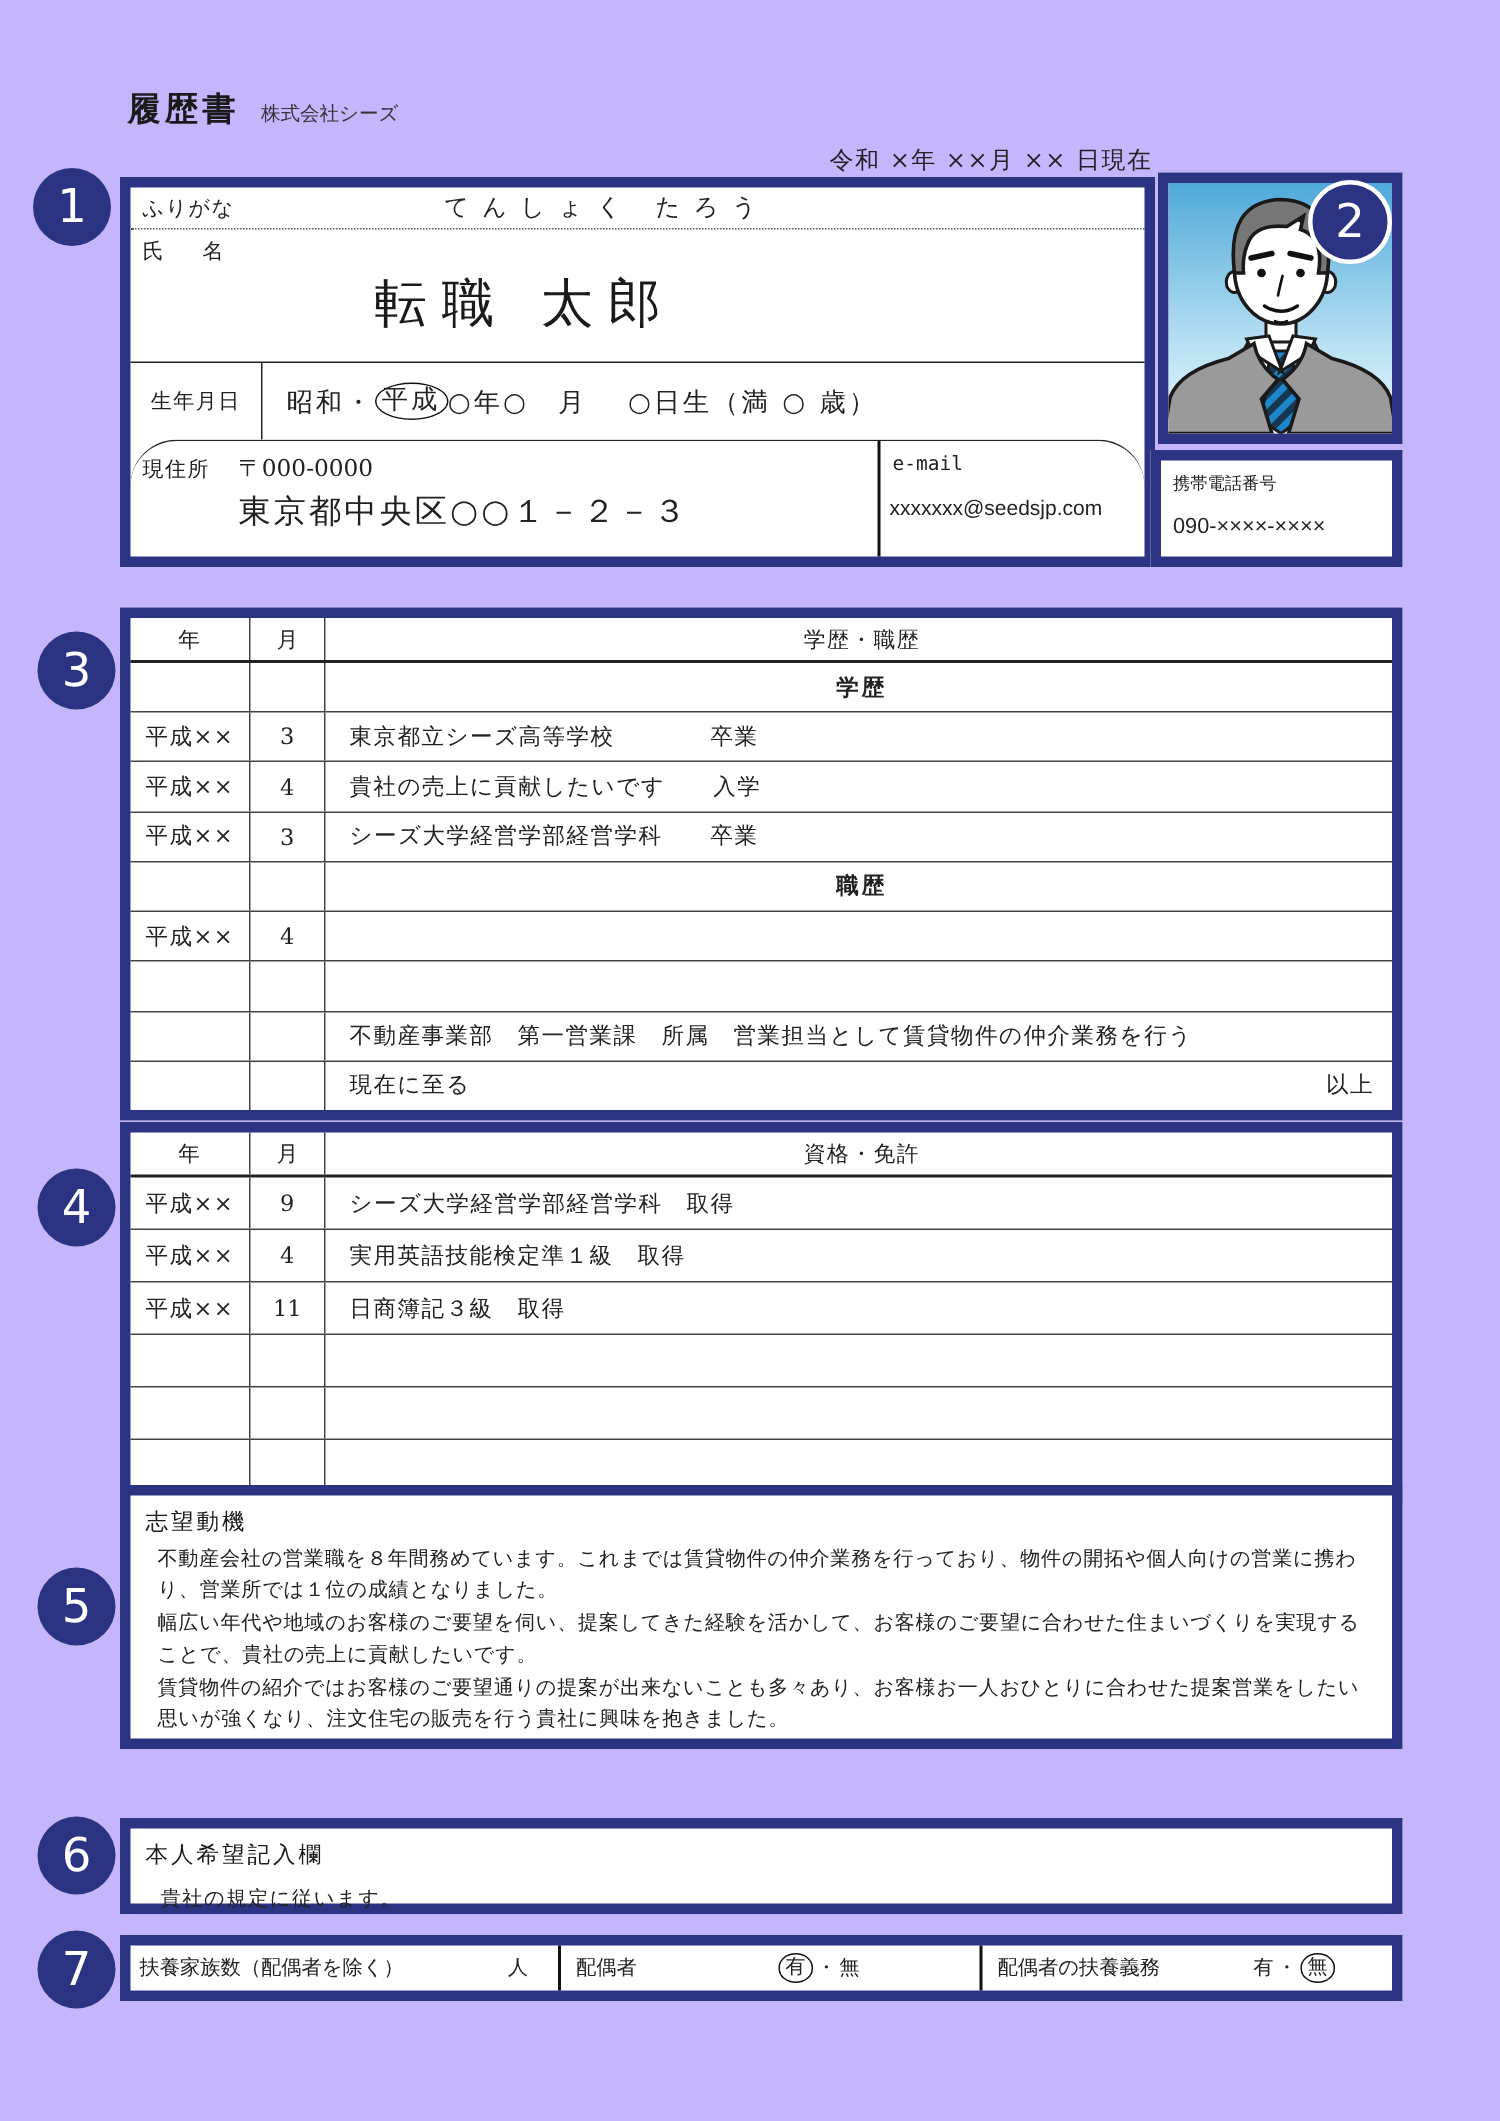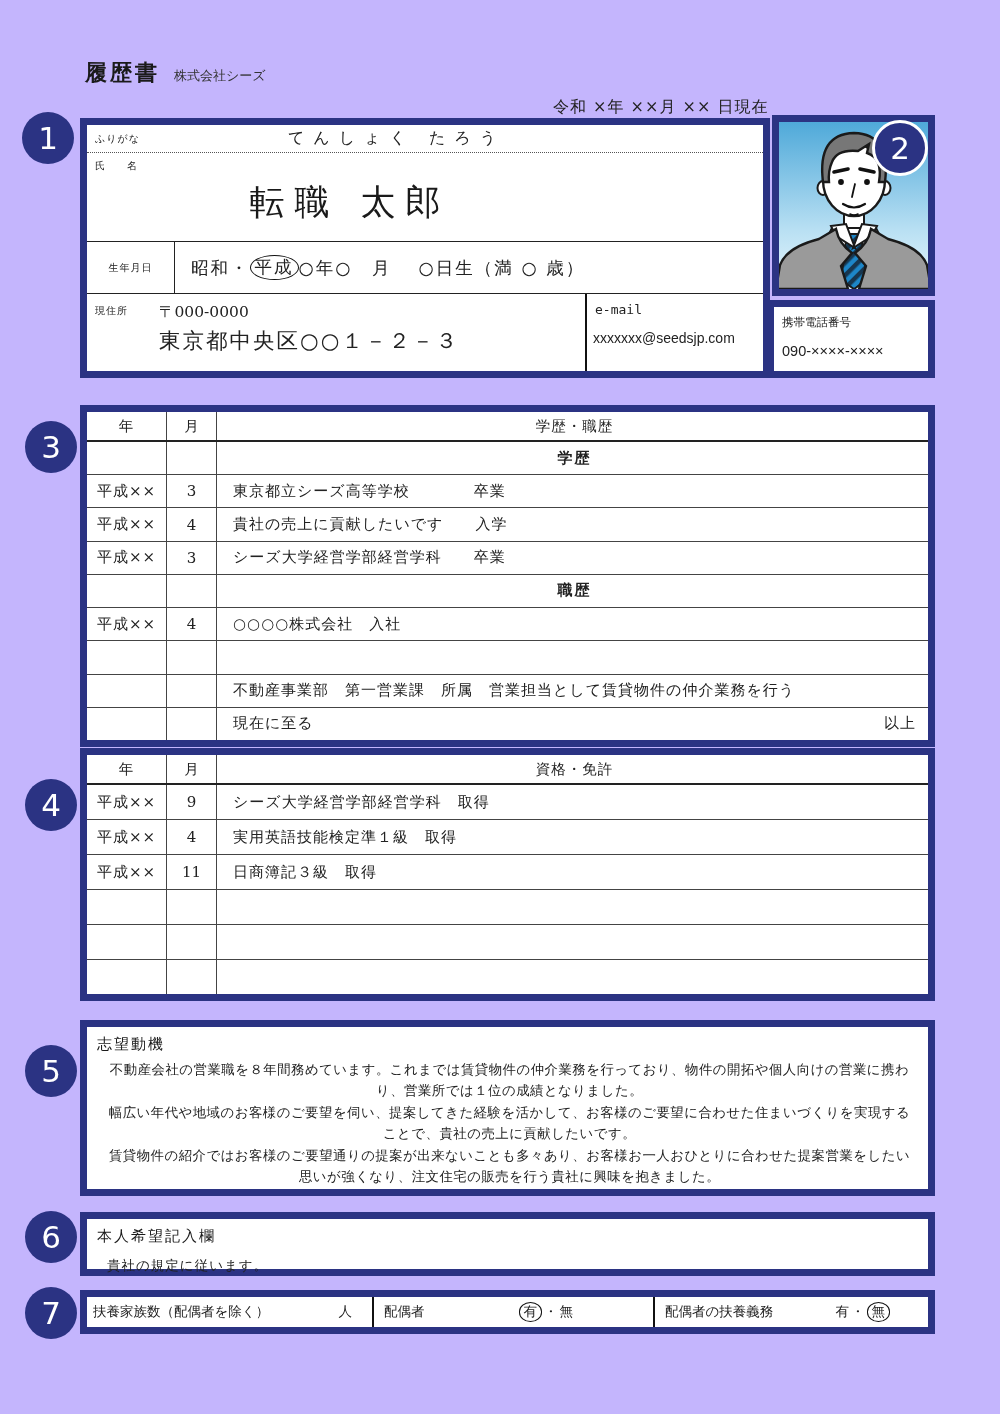--- a/index.html
+++ b/index.html
@@ -14,30 +14,30 @@
   .hdr-title { font-size:22px; font-weight:bold; letter-spacing:3px; color:#1a1a1a; }
   .hdr-company { font-size:13px; margin-left:14px; color:#333; }
   .date-line { position:absolute; left:553px; top:97px; font-size:16px; letter-spacing:1px; color:#222; }
 
   
   .blk { position:absolute; background:#fff; border:7px solid #2b3383; }
 
   
   .personal { left:80px; top:118px; width:690px; height:260px; display:flex; flex-direction:column; }
   .furigana-row { height:28px; display:flex; align-items:center; border-bottom:1px dotted #555; }
-  .lbl { font-size:10px; color:#222; letter-spacing:1px; }
+  .lbl { font-size:14px; color:#222; letter-spacing:1px; }
   .furigana-row .lbl { margin-left:8px; }
   .furigana-val { flex:1; text-align:center; font-size:16px; letter-spacing:9px; padding-right:110px; }
   .name-row { height:88px; position:relative; }
   .name-row .lbl { position:absolute; left:8px; top:6px; letter-spacing:6px; }
   .name-val { position:absolute; left:0; right:150px; top:26px; text-align:center; font-size:35px; letter-spacing:10px; color:#1a1a1a; }
   .birth-row { height:52px; border-top:1.5px solid #222; display:flex; align-items:stretch; }
   .birth-lbl { width:88px; border-right:1.5px solid #222; display:flex; align-items:center; justify-content:center; }
   .birth-val { flex:1; display:flex; align-items:center; font-size:17.5px; padding-left:16px; letter-spacing:2px; }
-  .addr-row { flex:1; border-top:1.5px solid #222; display:flex; }
+  .addr-row { flex:1; border-top:1.5px solid #222; display:flex;border-radius:31px; }
   .addr-cell { flex:1; position:relative; }
   .addr-cell .lbl { position:absolute; left:8px; top:10px; }
   .postal { position:absolute; left:72px; top:8px; font-size:15.5px; }
   .addr-val { position:absolute; left:72px; top:32px; font-size:21.5px; letter-spacing:2px; }
   .email-cell { width:178px; border-left:2.5px solid #111; position:relative; }
   .email-lbl { position:absolute; left:8px; top:8px; font-size:13px; font-family:"DejaVu Sans Mono","Liberation Mono",monospace; }
   .email-val { position:absolute; left:6px; top:36px; font-size:14px; font-family:"Liberation Sans","DejaVu Sans",sans-serif; }
 
   
   .photo-box { left:772px; top:115px; width:163px; height:181px; padding:0; }
@@ -54,21 +54,21 @@
   .trow  { flex:1; display:flex; border-bottom:1.2px solid #444; font-size:15px; }
   .trow:last-child { border-bottom:none; }
   .c-year  { width:80px; border-right:1.2px solid #444; display:flex; align-items:center; justify-content:center; letter-spacing:1px; }
   .c-month { width:50px; border-right:1.2px solid #444; display:flex; align-items:center; justify-content:center; }
   .c-text  { flex:1; display:flex; align-items:center; padding:0 12px 0 16px; letter-spacing:1px; }
   .c-text.center { justify-content:center; font-weight:bold; letter-spacing:2px; }
   .c-text .right-note { margin-left:auto; }
   .thead .c-text { justify-content:center; }
 
   
-  .motivation { left:80px; top:1020px; width:855px; height:176px;text-align:center; }
+  .motivation { left:80px; top:990px; width:855px; height:176px; }
   .sec-title { position:absolute; left:10px; top:8px; font-size:15px; letter-spacing:2px; color:#1a1a1a; }
   .motivation-body { position:absolute; left:18px; right:14px; top:32px; font-size:13.4px; line-height:1.6; letter-spacing:0.5px; color:#222; }
 
   
   .wishes { left:80px; top:1212px; width:855px; height:64px; }
   .wishes-body { position:absolute; left:20px; top:38px; font-size:13.5px; letter-spacing:1px; }
 
   
   .family { left:80px; top:1290px; width:855px; height:44px; display:flex; font-size:13.5px; }
   .fam-cell { display:flex; align-items:center; }
@@ -220,21 +220,20 @@
         <div class="c-text">シーズ大学経営学部経営学科　　卒業</div>
       </div>
     <div class="trow">
         <div class="c-year"></div>
         <div class="c-month"></div>
         <div class="c-text center">職歴</div>
       </div>
     <div class="trow">
         <div class="c-year">平成××</div>
         <div class="c-month">4</div>
-        <div class="c-text">○○○○株式会社　入社</div>
       </div>
     <div class="trow">
         <div class="c-year"></div>
         <div class="c-month"></div>
       </div>
     <div class="trow">
         <div class="c-year"></div>
         <div class="c-month"></div>
         <div class="c-text">不動産事業部　第一営業課　所属　営業担当として賃貸物件の仲介業務を行う</div>
       </div>

